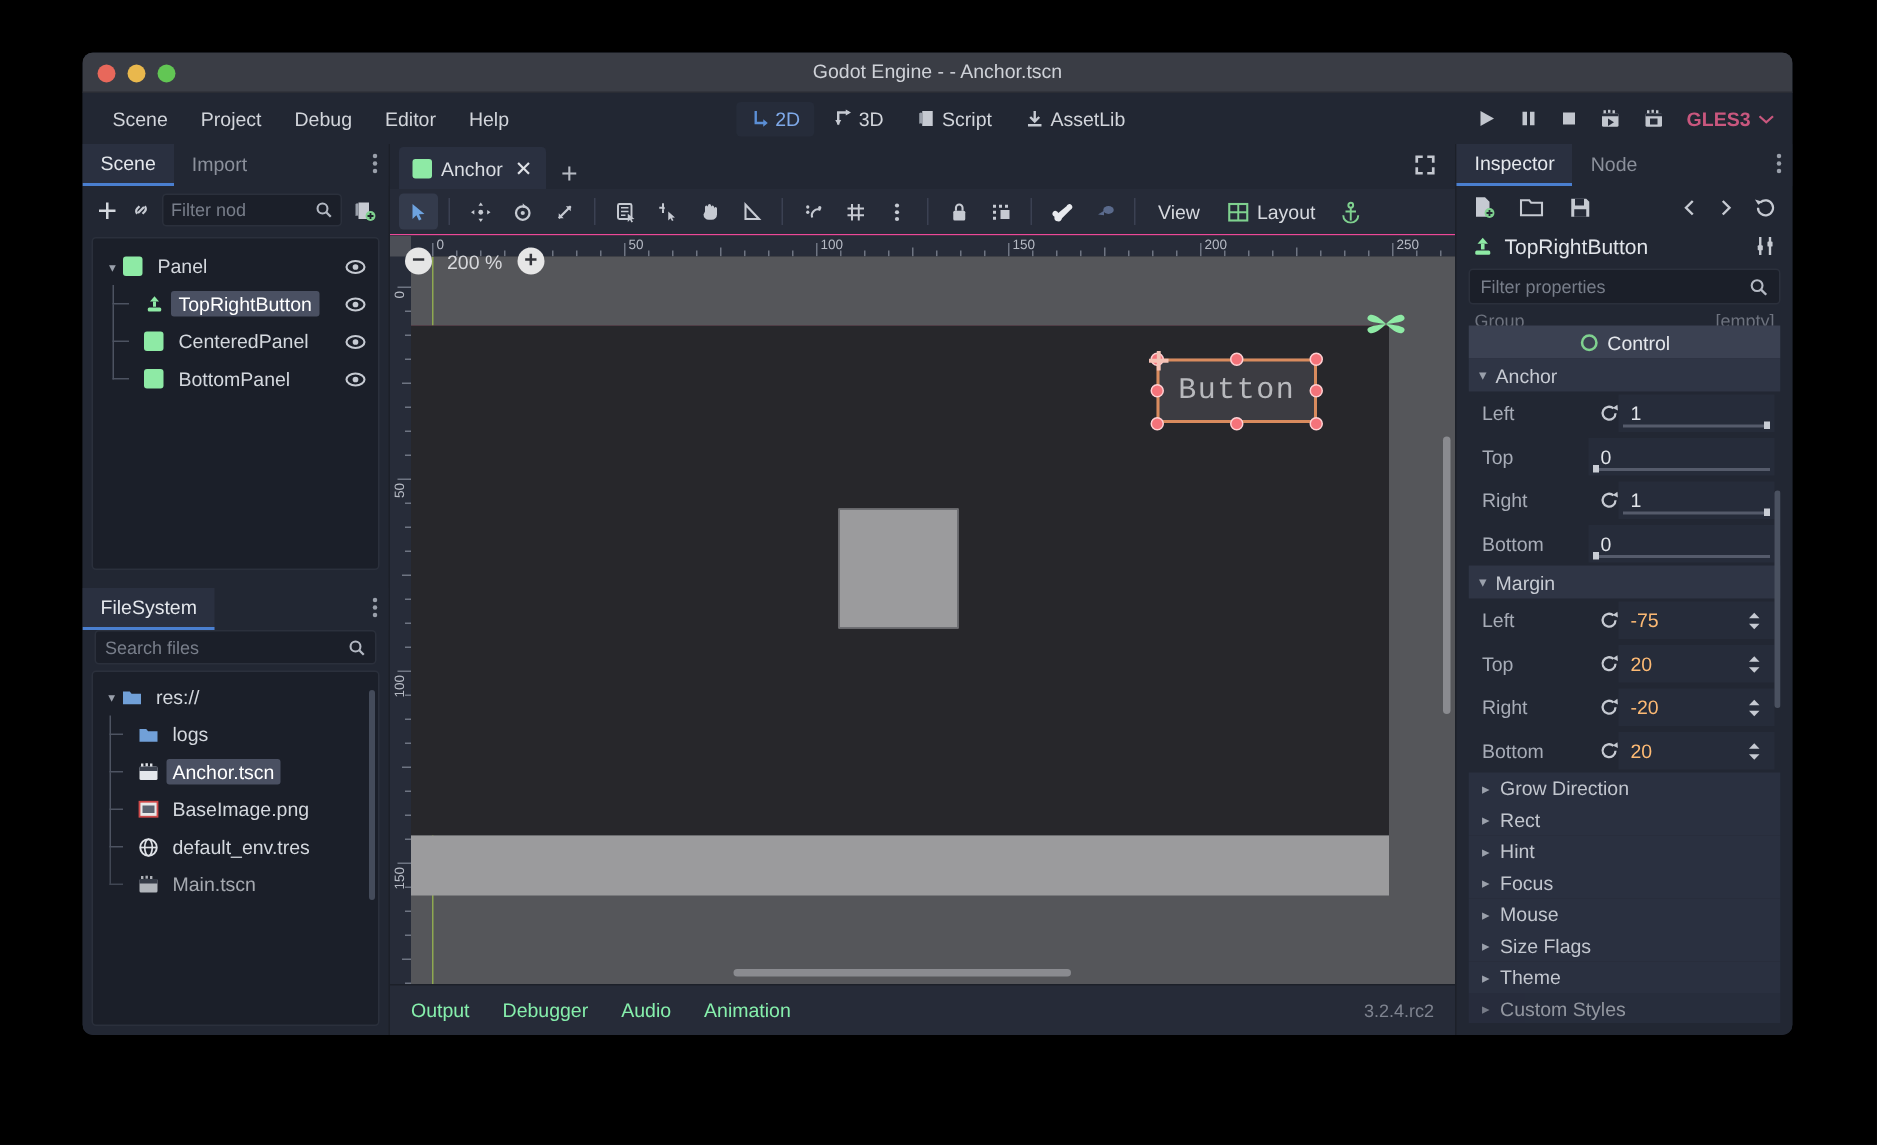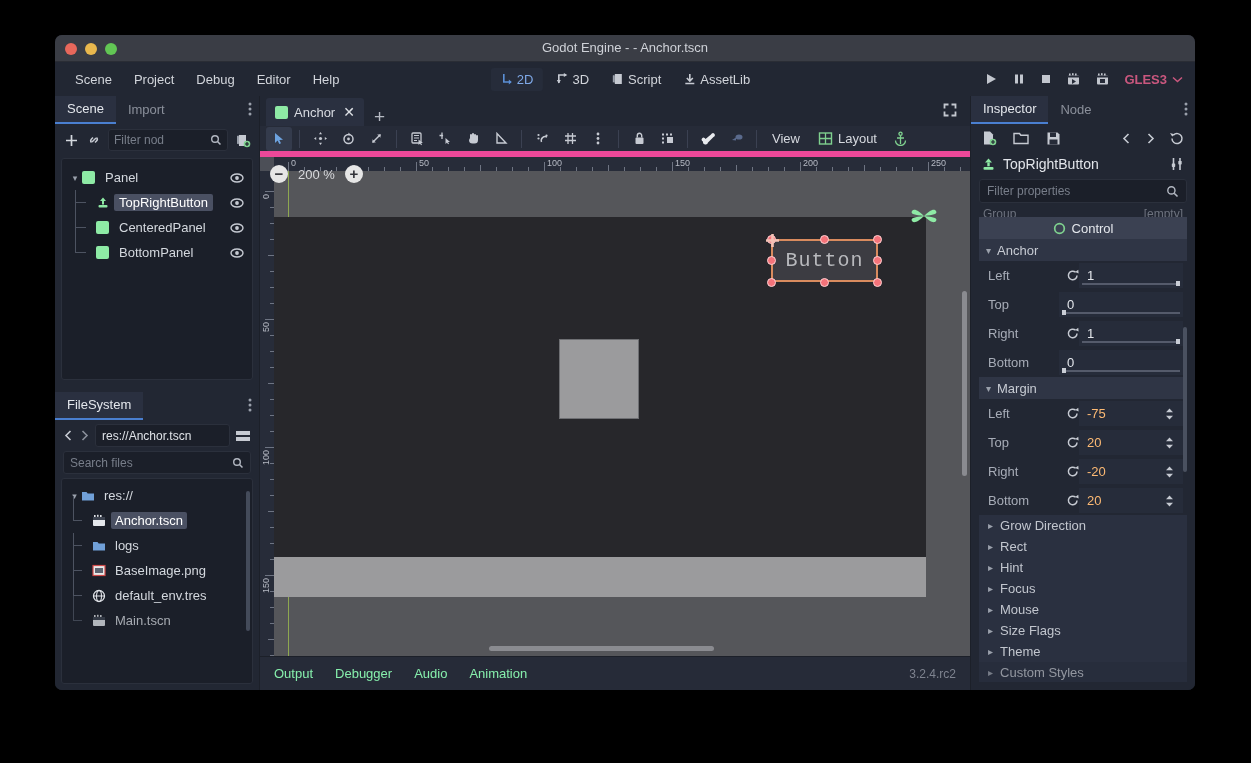--- a/index.html
+++ b/index.html
@@ -147,21 +147,21 @@
     display: flex; align-items: center; gap: 6px; height: 28px;
     padding: 0 9px; background: #2a3040; color: #d9dce2; font-size: 13px;
     border-radius: 3px 3px 0 0;
   }
   .tab-sq { width: 13px; height: 13px; background: #8eeaa5; border-radius: 2px; }
   .tab-x { color: #dfe2e7; font-size: 14px; margin-left: 2px; }
   .tab-plus { color: #b6bac3; font-size: 19px; margin-left: 10px; line-height: 1; }
   .distraction { position: absolute; right: 12px; top: 6px; color: #c3c7cf; }
   .canvas-toolbar {
     height: 31px; background: #262b38; display: flex; align-items: center;
-    padding: 0 6px; gap: 2px; border-bottom: 6px solid #ec4899;
+    padding: 0 6px; gap: 2px; border-bottom: 1px solid #ec4899;
   }
   .tb-btn {
     width: 26px; height: 24px; display: flex; align-items: center; justify-content: center;
     color: #c6cad2; border-radius: 3px;
   }
   .tb-btn.active { background: #343b4c; }
   .tb-sep { width: 1px; height: 18px; background: #3b4152; margin: 0 5px; }
   .tb-text { color: #d6d9df; font-size: 13px; padding: 3px 8px; display: flex; align-items: center; gap: 5px; }
   .viewport { flex: 1; position: relative; overflow: hidden; background: #2b2b2e; }
   .ruler-h {
@@ -513,41 +513,20 @@
           <div class="dock-tab active">FileSystem</div>
           <div class="dock-menu-dots">
             <svg width="4" height="16" viewBox="0 0 4 16">
                   <circle cx="2" cy="3" r="1.5" fill="#9aa0ab"></circle>
                   <circle cx="2" cy="8" r="1.5" fill="#9aa0ab"></circle>
                   <circle cx="2" cy="13" r="1.5" fill="#9aa0ab"></circle>
                 </svg>
           </div>
         </div>
 
-        <div class="fs-path">
-          <span class="ticon">
-            <svg width="11" height="13" viewBox="0 0 11 13">
-                  <path d="M7.5 2 L3 6.5 L7.5 11" stroke="#c6cad2" stroke-width="1.6" fill="none"></path>
-                </svg>
-          </span>
-          <span class="ticon">
-            <svg width="11" height="13" viewBox="0 0 11 13">
-                  <path d="M3.5 2 L8 6.5 L3.5 11" stroke="#8b909b" stroke-width="1.6" fill="none"></path>
-                </svg>
-          </span>
-          <div class="path-field">
-            <span>res://Anchor.tscn</span>
-          </div>
-          <span class="ticon">
-            <svg width="16" height="14" viewBox="0 0 16 14">
-                  <rect x="1" y="2" width="14" height="4" fill="#c6cad2"></rect>
-                  <rect x="1" y="8" width="14" height="4" fill="#c6cad2"></rect>
-                </svg>
-          </span>
-        </div>
 
         <div class="fs-search">
           <span>Search files</span>
           <span>
             <svg width="12" height="12" viewBox="0 0 12 12">
                   <circle cx="5" cy="5" r="3.3" stroke="#b3b8c2" stroke-width="1.4" fill="none"></circle>
                   <path d="M7.5 7.5 L10.5 10.5" stroke="#b3b8c2" stroke-width="1.5"></path>
                 </svg>
           </span>
         </div>
@@ -557,48 +536,48 @@
 
 
           <div class="fs-row">
             <span class="tw" style="width:13px">▾</span>
             <span style="display:flex;margin-right:5px">
               <svg width="14" height="12" viewBox="0 0 14 12">
                     <path d="M1 2 h4.5 l1.2 1.5 h6.3 v7 h-12 z" fill="#71a0d8"></path>
                   </svg>
             </span>
             <span class="fl">res://</span>
+          </div>
+
+          <div class="fs-row">
+            <span class="guide" style="height:13px;top:0;left:11px"></span>
+            <span class="guide" style="height:1px;top:12px;width:9px;border-left:none;border-top:1px solid #4d5361;left:11px"></span>
+            <span style="width:24px"></span>
+            <span style="display:flex;margin-right:5px">
+              <svg width="14" height="12" viewBox="0 0 14 12">
+                    <path d="M1 2 h4.5 l1.2 1.5 h6.3 v7 h-12 z" fill="#71a0d8"></path>
+                  </svg>
+            </span>
+            <span class="fl">logs</span>
           </div>
 
           <div class="fs-row selected">
             <span class="guide" style="height:25px;top:-12px;left:11px"></span>
             <span class="guide" style="height:1px;top:12px;width:9px;border-left:none;border-top:1px solid #4d5361;left:11px"></span>
             <span style="width:24px"></span>
             <span style="display:flex;margin-right:5px">
               <svg width="14" height="13" viewBox="0 0 14 13">
                     <rect x="1" y="3" width="12" height="9" rx="1" fill="#e4e7ec"></rect>
                     <rect x="1" y="3" width="12" height="3" fill="#3d4350"></rect>
                     <rect x="2" y="1" width="1.6" height="2" fill="#dfe2e7"></rect>
                     <rect x="5" y="0.8" width="1.6" height="2" fill="#dfe2e7"></rect>
                     <rect x="8" y="1" width="1.6" height="2" fill="#dfe2e7"></rect>
                   </svg>
             </span>
             <span class="fl">Anchor.tscn</span>
-          </div>
-
-          <div class="fs-row">
-            <span class="guide" style="height:13px;top:0;left:11px"></span>
-            <span class="guide" style="height:1px;top:12px;width:9px;border-left:none;border-top:1px solid #4d5361;left:11px"></span>
-            <span style="width:24px"></span>
-            <span style="display:flex;margin-right:5px">
-              <svg width="14" height="12" viewBox="0 0 14 12">
-                    <path d="M1 2 h4.5 l1.2 1.5 h6.3 v7 h-12 z" fill="#71a0d8"></path>
-                  </svg>
-            </span>
-            <span class="fl">logs</span>
           </div>
 
           <div class="fs-row">
             <span class="guide" style="height:25px;top:-12px;left:11px"></span>
             <span class="guide" style="height:1px;top:12px;width:9px;border-left:none;border-top:1px solid #4d5361;left:11px"></span>
             <span style="width:24px"></span>
             <span style="display:flex;margin-right:5px">
               <svg width="14" height="13" viewBox="0 0 14 13">
                     <rect x="1" y="1.5" width="12" height="10" fill="#e8e8e8" stroke="#d04a4a" stroke-width="1.2"></rect>
                     <rect x="3" y="4" width="8" height="5" fill="#5b6370"></rect>

